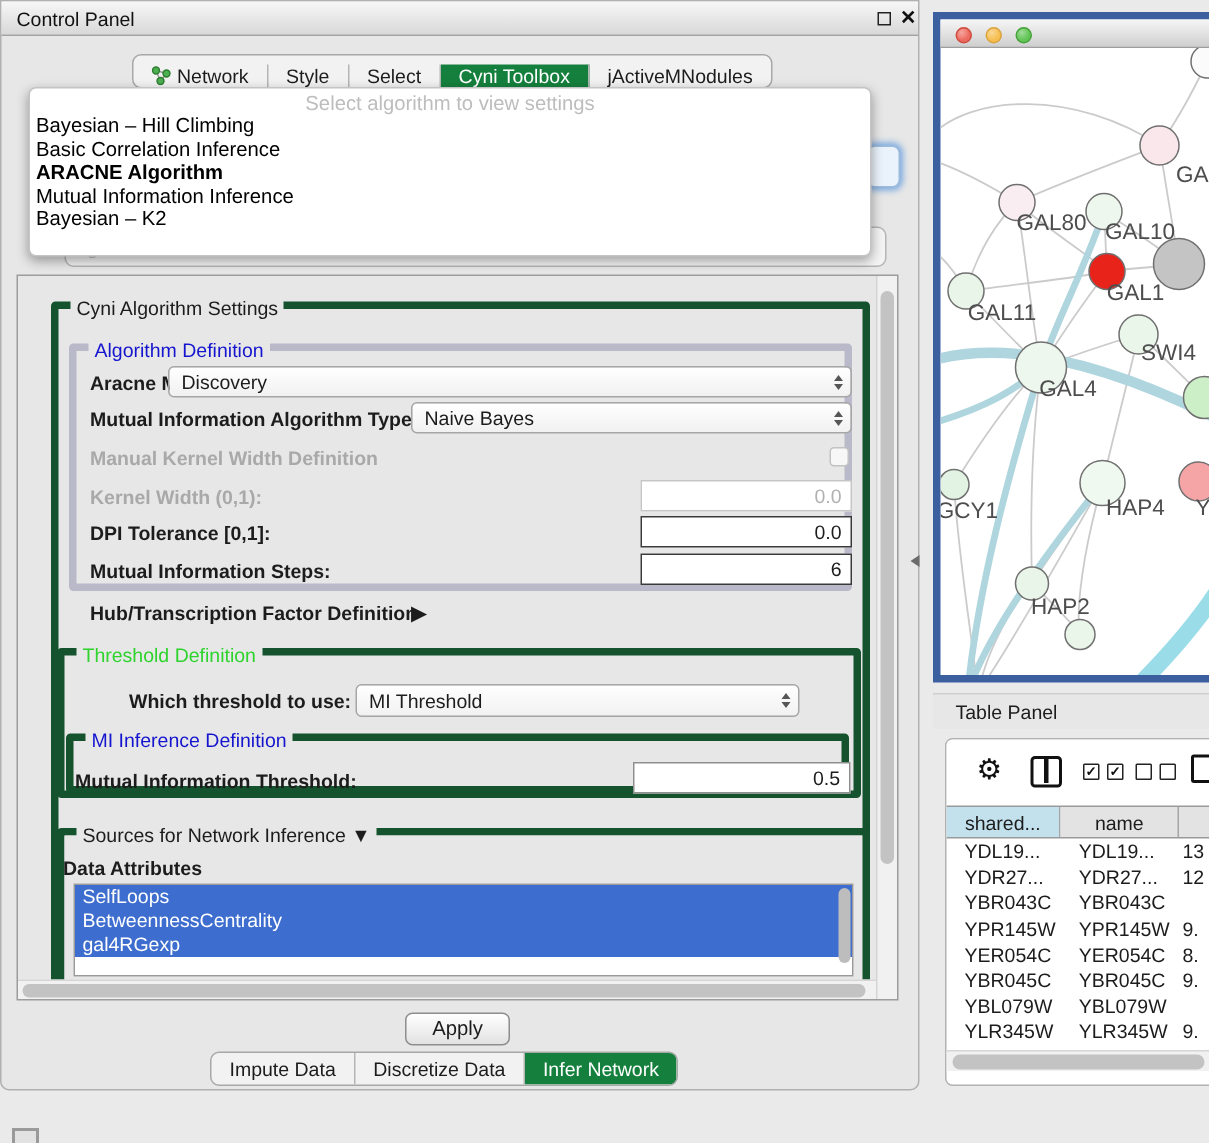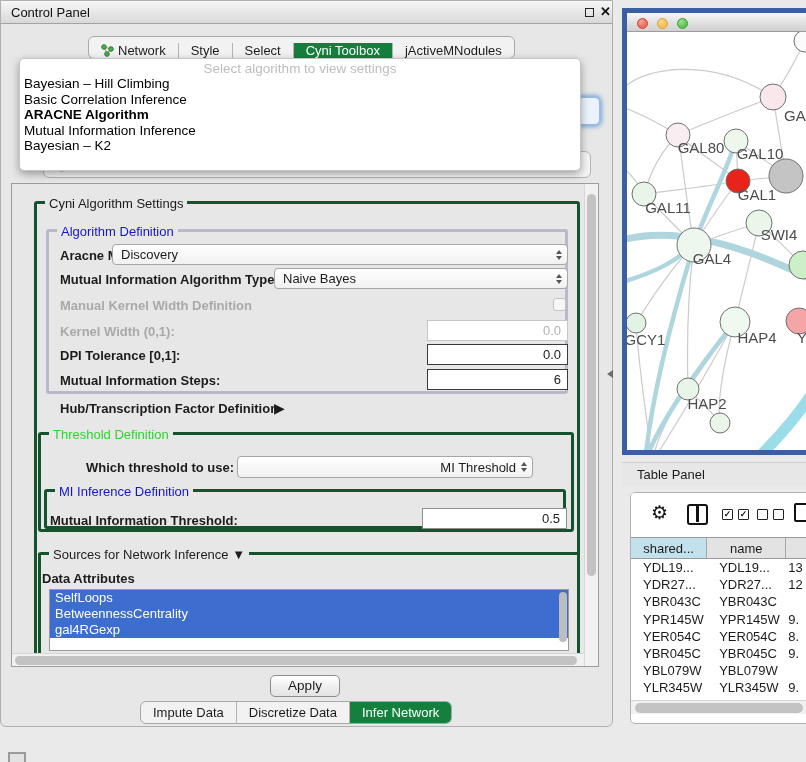--- a/index.html
+++ b/index.html
@@ -36,21 +36,21 @@
   #frag-combo2 { position:absolute; left:42px; top:150px; width:548px; height:27px;
                  background:#F4F4F4; border:1px solid #B5B5B5; border-radius:6px; z-index:1;
                  color:#C4C4C4; line-height:25px; padding-left:14px; }
   #frag-focus { position:absolute; left:577px; top:96px; width:22px; height:28px;
                 border:1px solid #9CBBDD; border-radius:5px; background:#EAF2FB;
                 box-shadow:0 0 4px 2px rgba(90,150,220,.75); z-index:1; }
 
   
   #scrollpane { position:absolute; left:10px; top:182px; width:588px; height:484px;
                 border:1px solid #9C9C9C; background:#E7E7E7; overflow:hidden; }
-  .group { position:absolute; border:3px solid #14532d; border-radius:3px;padding-left:32px; }
+  .group { position:absolute; border:5px solid #14532d; border-radius:3px;padding-left:32px; }
   .group-title { position:absolute; top:-8px; left:8px; background:#E7E7E7; padding:0 4px;
                  font-size:13px; white-space:nowrap; }
   .lbl { position:absolute; font-weight:bold; white-space:nowrap; }
   .lbl.gray { color:#A9A9A9; }
   .combo { position:absolute; display:flex; align-items:center;
            background:linear-gradient(#FFFFFF,#F1F1F1); border:1px solid #A6A6A6; border-radius:4px; }
   .combo .val { flex:1; padding-left:8px; }
   .spin { width:16px; display:flex; flex-direction:column; align-items:center; gap:2px; }
   .tri-up { width:0; height:0; border-left:3.5px solid transparent; border-right:3.5px solid transparent;
             border-bottom:4.5px solid #555; }
@@ -195,21 +195,21 @@
     <span class="lbl" style="left:48px; top:189px;">Mutual Information Steps:</span>
     <span class="tinput strong" style="left:415px; top:185px; width:141px; height:21px;">6</span>
 
     <span class="lbl" style="left:48px; top:217px;">Hub/Transcription Factor Definition</span>
     <span class="abs" style="left:262px; top:216px; font-size:14px;">▶</span>
 
     <div class="group" style="left:26px; top:248px; width:536px; height:100px;">
       <span class="group-title" style="color:#2ED32E;">Threshold Definition</span>
     </div>
     <span class="lbl" style="left:74px; top:276px;">Which threshold to use:</span>
-    <div class="combo" style="left:225px; top:272px; width:296px; height:22px;text-align:right;">
+    <div class="combo" style="left:225px; top:272px; width:296px; height:22px;">
       <span class="val">MI Threshold</span>
       <span class="spin">
           <span class="tri-up"></span>
           <span class="tri-dn"></span>
         </span>
     </div>
     <div class="group" style="left:32px; top:305px; width:522px; height:40px;">
       <span class="group-title" style="color:#1515CF;">MI Inference Definition</span>
     </div>
     <span class="lbl" style="left:38px; top:329px;">Mutual Information Threshold:</span>

